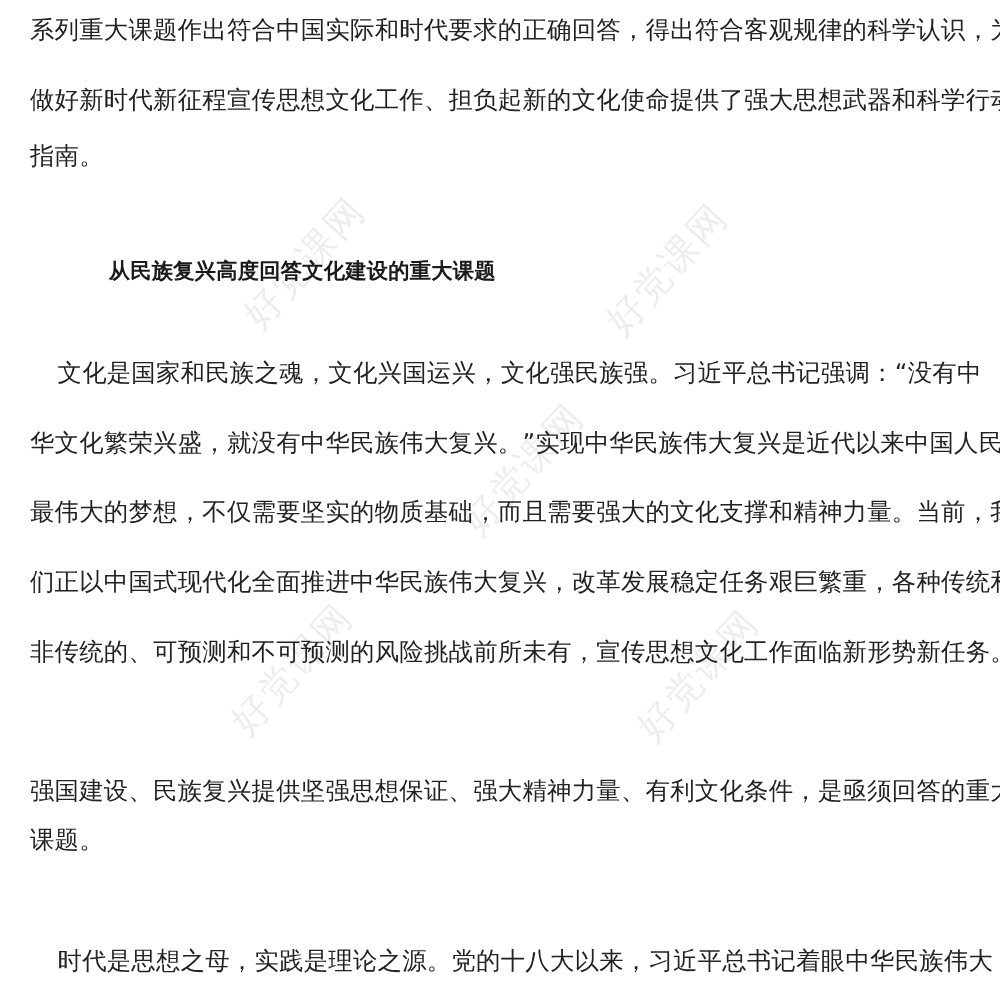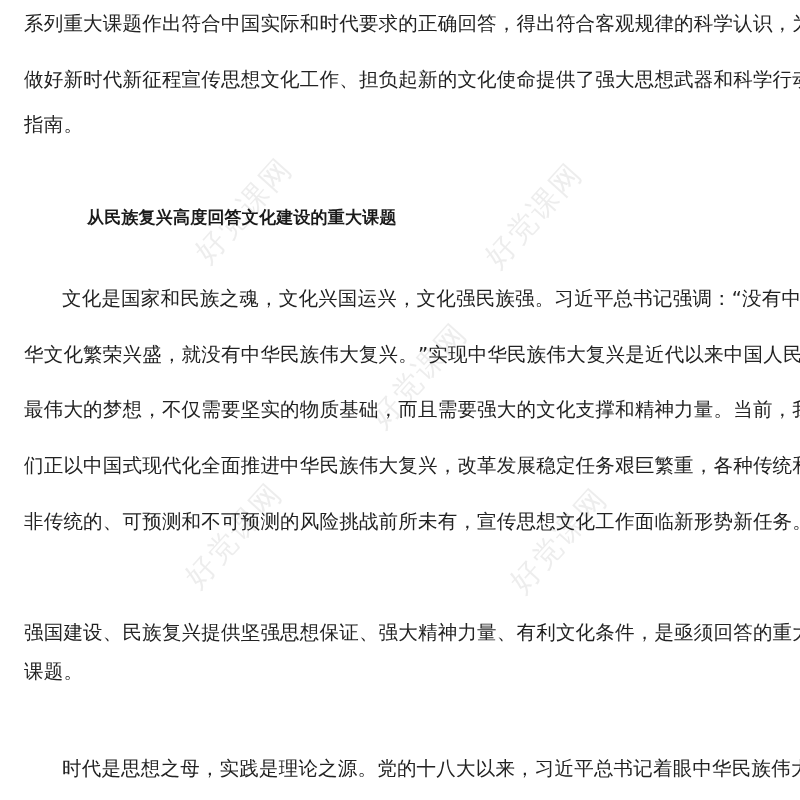--- a/index.html
+++ b/index.html
@@ -7,21 +7,21 @@
     width: 800px; height: 800px; overflow: hidden;
     background: #ffffff; position: relative;
     font-family: "DejaVu Sans", "Liberation Sans", sans-serif;
     color: #222222;
   }
   .page { position: absolute; left: 0; top: 0; width: 800px; height: 800px; }
   .line {
     position: absolute; left: 24px; white-space: nowrap;
     font-size: 19.5px; line-height: 24px; letter-spacing: 0.2px;
   }
-  .indent { left: 62px; }
+  .indent { left: 46px; }
   .heading { font-weight: bold; font-size: 17px; color: #1a1a1a; left: 62px; margin-left: 25px; }
   .watermark {
     position: absolute; font-size: 30px; color: rgba(0,0,0,0.07);
     transform: rotate(-48deg); transform-origin: center; white-space: nowrap;
     letter-spacing: 2px; pointer-events: none;
   }
 </style>
 </head>
 <body>
 

